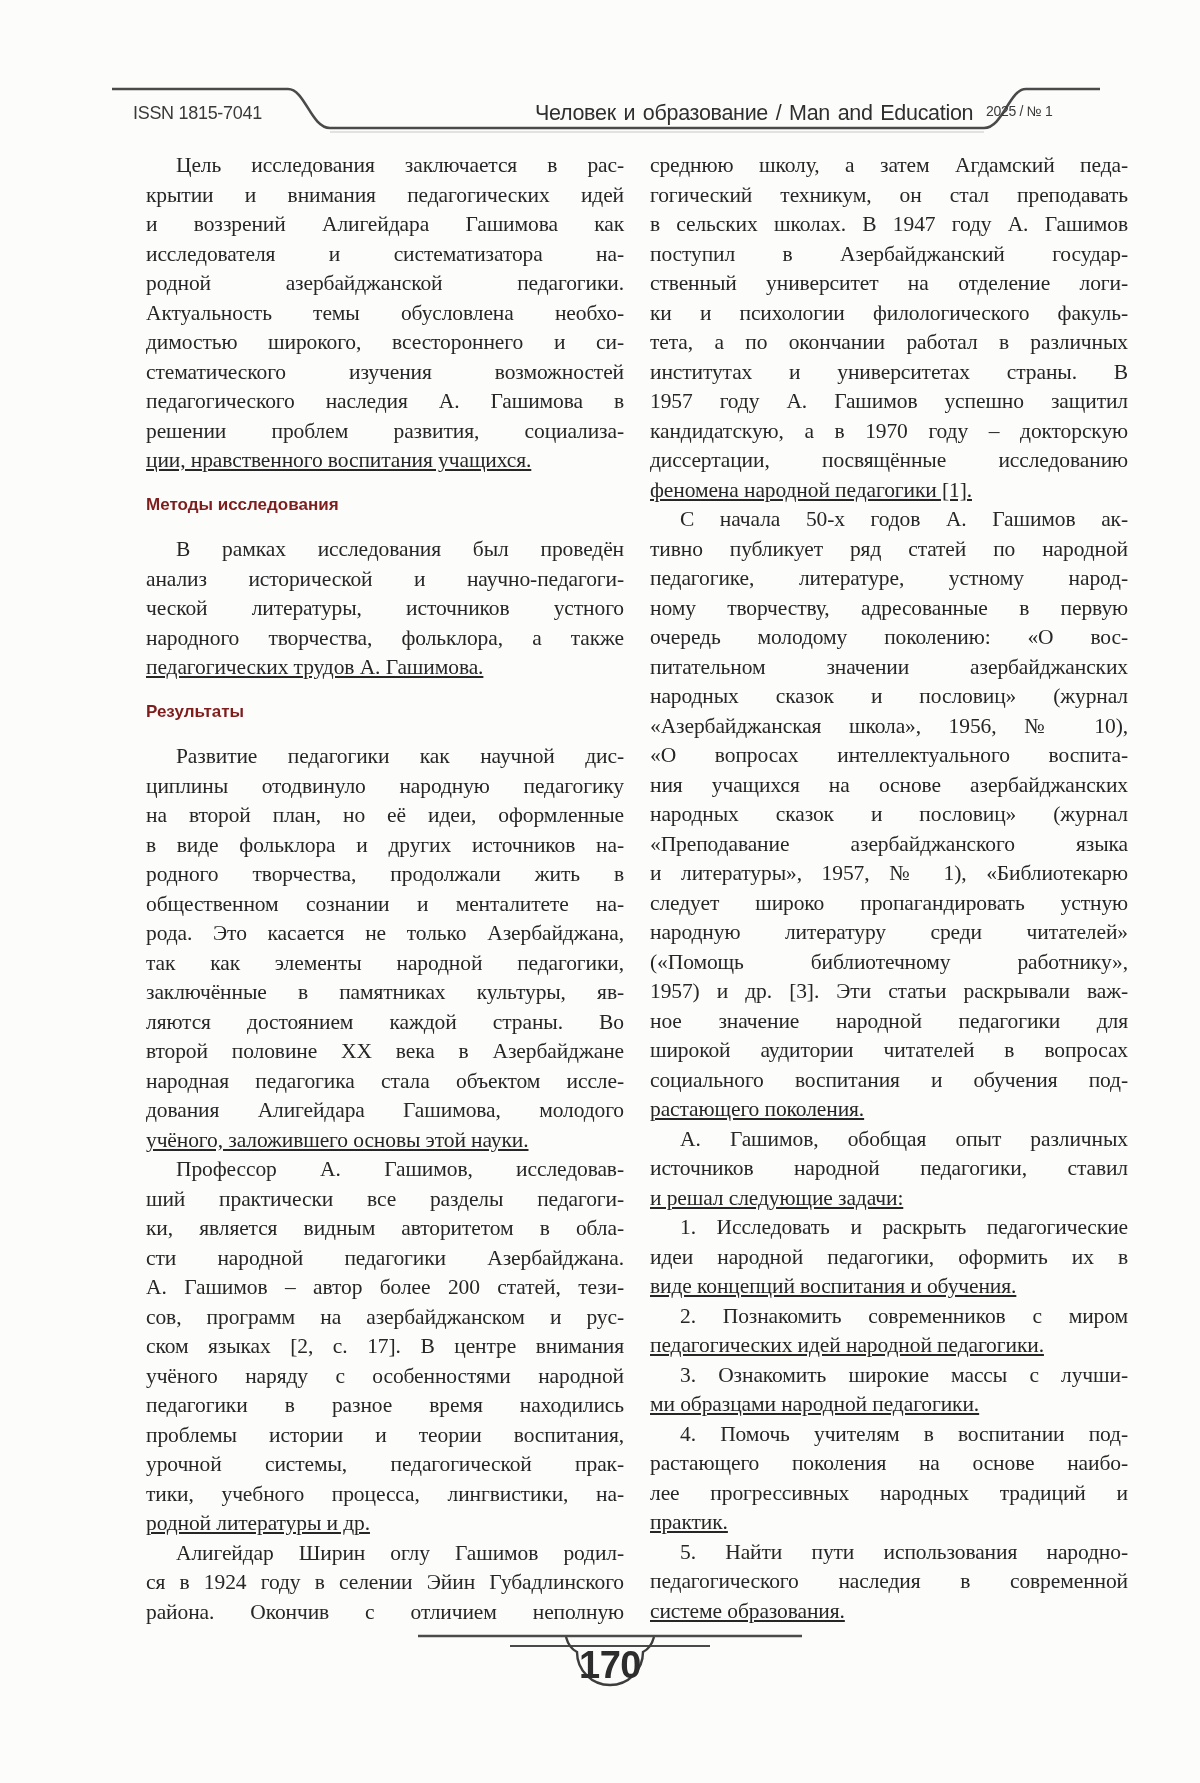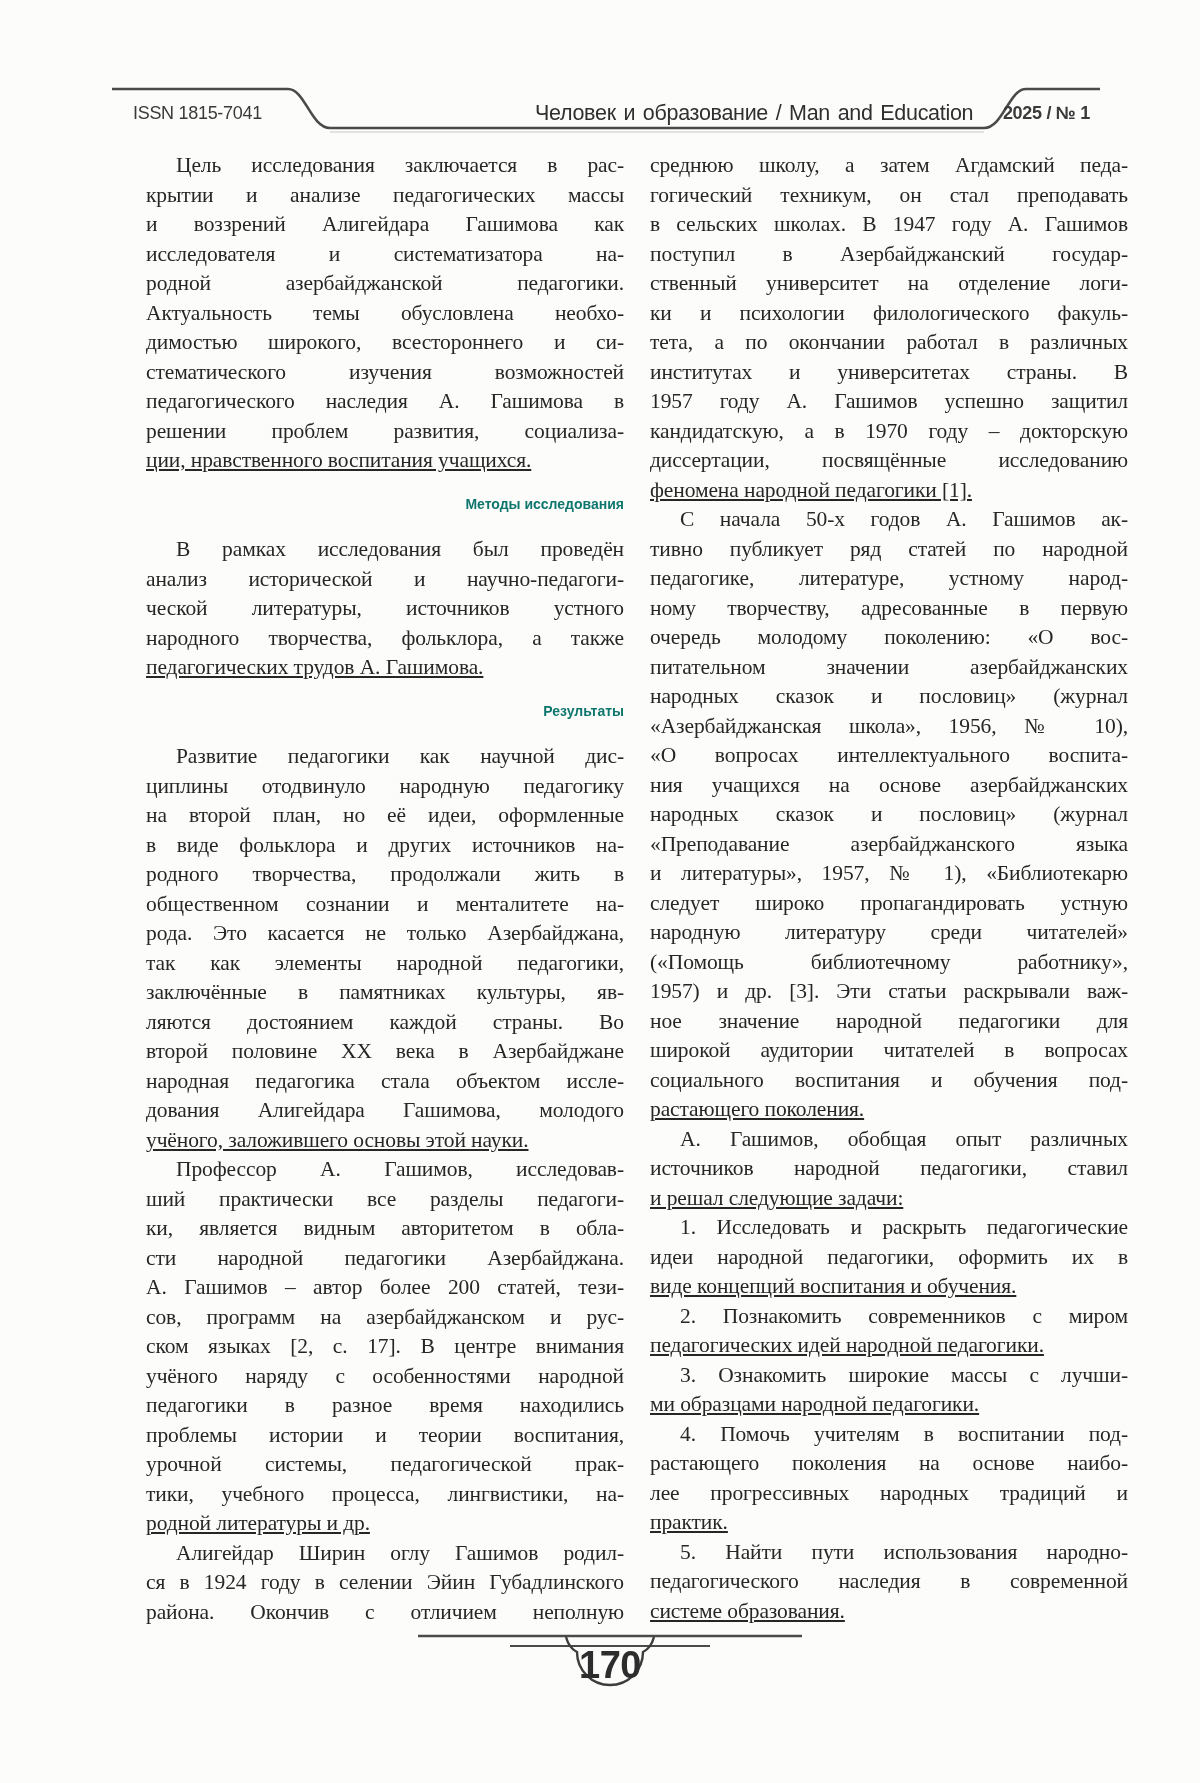--- a/index.html
+++ b/index.html
@@ -15,45 +15,45 @@
     position:absolute;
     font-family:"Liberation Sans", sans-serif;
     color:#3a3a3a;
     white-space:nowrap;
   }
   .issn{left:133px;top:103px;font-size:18px;letter-spacing:-0.3px;text-align:right;}
   .journal-title{
     left:535px;top:101px;width:426px;text-align:center;
     font-size:21.5px;word-spacing:2px;letter-spacing:-0.3px;color:#2f2f2f;
   }
-  .issue{left:986px;top:103px;width:104px;text-align:right;font-size:18px;letter-spacing:-0.3px;font-weight:bold;}
+  .issue{left:986px;top:103px;width:104px;text-align:left;font-size:14px;letter-spacing:-0.3px;}
   .col{
     position:absolute;top:151px;width:478px;margin-left:32px;
   }
   .col-left{left:114px;}
   .col-right{left:618px;}
   .line{
     font-family:"Liberation Serif", serif;
     font-size:21.5px;
     line-height:29.5px;
     color:#262626;
     text-align:justify;
     text-align-last:justify;
     letter-spacing:-0.1px;
     white-space:normal;
   }
   .line.indent{text-indent:30px;}
   .line.end{text-align-last:left;text-decoration:underline;}
   .heading{
     font-family:"Liberation Sans", sans-serif;
     font-weight:700;
-    font-size:14px;
+    font-size:17px;
     line-height:29.5px;
-    text-align:right;
-    color:#0f766e;
+    text-align:left;
+    color:#7f1d1d;
     margin:14px 0 16px 0;
   }
   .page-number{
     position:absolute;
     left:575px;top:1644px;width:70px;
     text-align:center;
     font-family:"Liberation Sans", sans-serif;
     font-weight:700;
     font-size:38px;
     color:#2d2d2d;
@@ -75,21 +75,21 @@
 
     <path d="M566,1637 Q569,1648 577,1652 A33,33 0 0 0 643,1652 Q651,1648 654,1637" fill="none" stroke="#3d3d3d" stroke-width="2.4"></path>
   </svg>
 
   <div class="hdr-text issn">ISSN 1815-7041</div>
   <div class="hdr-text journal-title">Человек и образование / Man and Education</div>
   <div class="hdr-text issue">2025 / № 1</div>
 
   <div class="col col-left">
       <div class="line indent">Цель исследования заключается в рас-</div>
-      <div class="line">крытии и анализе педагогических массы</div>
+      <div class="line">крытии и внимания педагогических идей</div>
       <div class="line">и воззрений Алигейдара Гашимова как</div>
       <div class="line">исследователя и систематизатора на-</div>
       <div class="line">родной азербайджанской педагогики.</div>
       <div class="line">Актуальность темы обусловлена необхо-</div>
       <div class="line">димостью широкого, всестороннего и си-</div>
       <div class="line">стематического изучения возможностей</div>
       <div class="line">педагогического наследия А. Гашимова в</div>
       <div class="line">решении проблем развития, социализа-</div>
       <div class="line end">ции, нравственного воспитания учащихся.</div>
       <div class="heading">Методы исследования</div>

